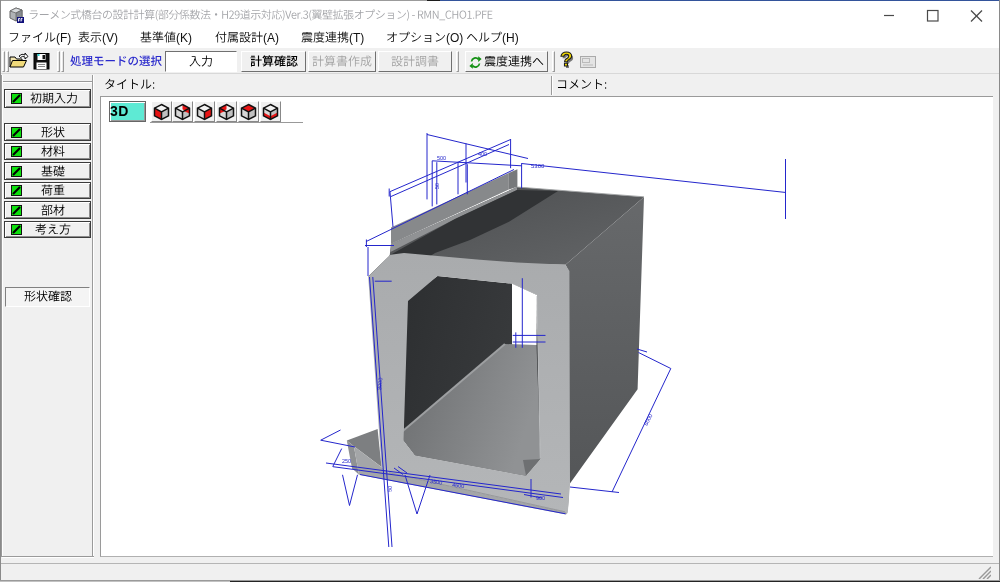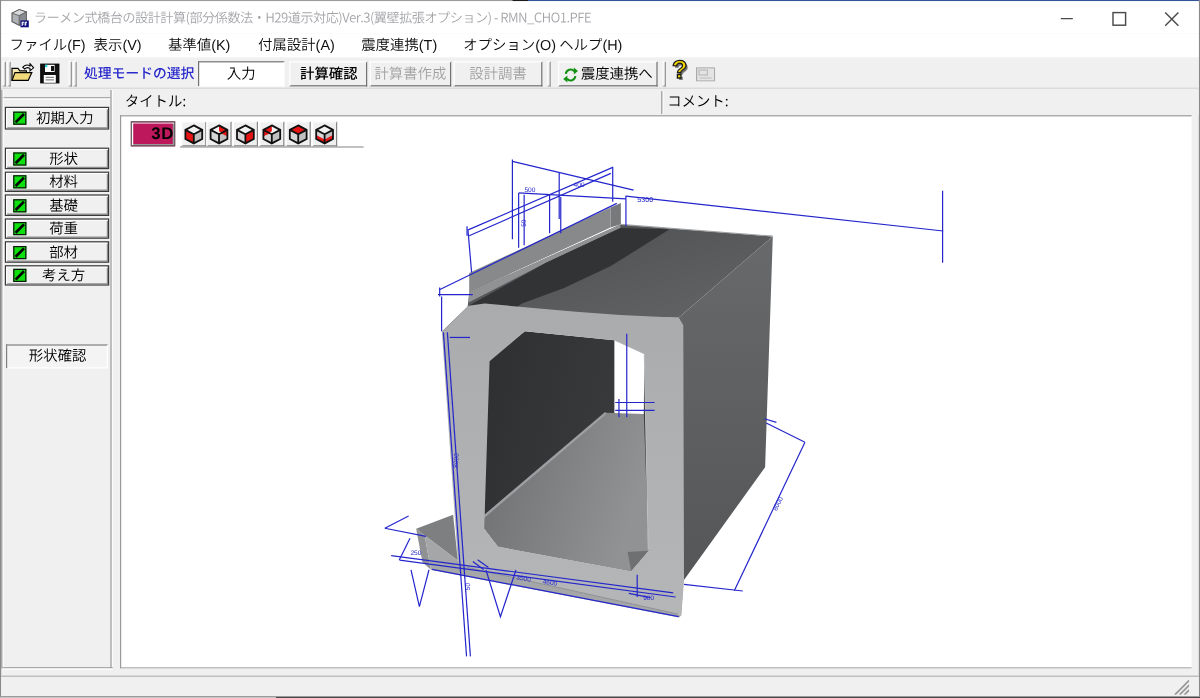--- a/index.html
+++ b/index.html
@@ -198,21 +198,21 @@
           <path transform="scale(0.012000)" d="M310 -411 305 -388C215 -341 120 -301 25 -268C38 -255 60 -229 68 -214C142 -242 216 -274 288 -310C272 -241 253 -171 236 -121L303 -112L317 -161H742C725 -54 706 -5 684 13C674 21 662 22 641 22C617 22 552 21 488 15C500 33 508 59 509 77C571 81 632 82 661 80C696 79 716 75 735 57C768 28 790 -38 813 -188C816 -198 817 -219 817 -219H333L353 -298C512 -311 699 -334 819 -366L775 -413C680 -387 513 -363 365 -348V-350C438 -390 508 -433 575 -480H924V-539H654C739 -606 817 -680 884 -760L829 -791C794 -748 754 -707 712 -667V-718H467V-839H401V-718H143V-660H401V-539H66V-480H467C427 -454 385 -430 343 -407ZM467 -539V-660H704C658 -618 607 -577 554 -539Z M1312 -785 1301 -720C1423 -697 1596 -674 1695 -666L1705 -731C1611 -737 1420 -760 1312 -785ZM1722 -504 1679 -554C1669 -550 1649 -545 1632 -543C1558 -533 1325 -517 1266 -516C1234 -515 1206 -515 1183 -517L1189 -439C1211 -442 1236 -445 1268 -448C1330 -453 1507 -468 1588 -473C1488 -374 1203 -89 1165 -51C1147 -33 1130 -18 1119 -9L1187 39C1241 -31 1356 -152 1394 -187C1417 -209 1441 -223 1470 -223C1498 -223 1521 -203 1532 -169C1542 -139 1557 -78 1567 -48C1588 18 1637 37 1715 37C1769 37 1859 29 1901 22L1906 -54C1859 -42 1782 -33 1718 -33C1664 -33 1641 -50 1629 -89C1618 -122 1603 -175 1594 -205C1580 -246 1556 -273 1516 -277C1505 -279 1487 -279 1476 -278C1516 -319 1632 -427 1669 -461C1680 -471 1705 -492 1722 -504Z M2462 -841V-663H2054V-599H2366C2355 -365 2325 -99 2045 28C2062 41 2083 65 2093 82C2298 -16 2378 -184 2413 -364H2754C2737 -123 2717 -23 2688 4C2676 14 2663 15 2640 15C2615 15 2544 15 2471 8C2484 27 2493 54 2495 73C2562 77 2629 79 2663 77C2700 75 2723 68 2745 45C2784 6 2804 -105 2825 -394C2826 -405 2827 -428 2827 -428H2423C2431 -485 2436 -543 2439 -599H2947V-663H2531V-841Z" fill="#000000"></path>
         </svg></div>
     </div>
 <div class="abs" style="left:5px;top:287px;width:85px;height:20px;background:#f4f4f4;border:1px solid #808080;border-bottom-color:#fff;border-right-color:#fff;text-align:center">
       <div style="margin-top:2px"><svg width="48.00" height="13.92" viewBox="0 -10.56 48.00 13.92" style="vertical-align:top">
           <path transform="scale(0.012000)" d="M850 -822C787 -741 672 -656 576 -607C593 -595 613 -575 625 -560C726 -615 839 -705 913 -796ZM881 -546C812 -459 690 -368 586 -315C603 -302 622 -282 634 -268C741 -327 864 -424 942 -521ZM904 -275C828 -149 684 -37 534 24C551 38 570 62 582 78C737 7 882 -113 967 -250ZM410 -713V-446H240V-713ZM43 -446V-384H176C173 -233 149 -82 40 39C56 49 80 70 90 84C210 -49 236 -215 239 -384H410V78H476V-384H586V-446H476V-713H572V-776H59V-713H177V-446Z M1741 -773C1787 -718 1839 -642 1863 -595L1917 -630C1892 -675 1838 -748 1792 -802ZM1052 -675C1100 -617 1157 -539 1181 -489L1236 -526C1210 -575 1152 -651 1103 -707ZM1593 -837V-608L1592 -540H1354V-474H1587C1572 -307 1515 -119 1327 33C1345 45 1368 63 1381 76C1539 -53 1608 -208 1637 -359C1692 -163 1781 -8 1921 77C1932 59 1954 34 1971 21C1811 -64 1716 -249 1669 -474H1950V-540H1657L1658 -608V-837ZM1033 -188 1073 -132C1127 -180 1191 -240 1252 -300V76H1318V-839H1252V-383C1172 -309 1089 -233 1033 -188Z M2684 -302V-190H2542V-302ZM2054 -769V-707H2169C2144 -531 2100 -367 2026 -260C2038 -246 2057 -213 2065 -198C2087 -229 2106 -264 2124 -302V34H2181V-45H2377V-396C2391 -384 2409 -365 2418 -354C2439 -371 2459 -389 2478 -408V78H2542V33H2958V-24H2747V-136H2911V-190H2747V-302H2911V-355H2747V-463H2927V-522H2760C2777 -554 2794 -592 2810 -628L2747 -644C2736 -609 2717 -560 2699 -522H2571C2602 -569 2630 -620 2654 -676H2892V-565H2953V-734H2677C2688 -764 2698 -794 2707 -826L2643 -839C2633 -803 2622 -768 2609 -734H2410V-565H2469V-676H2584C2533 -566 2463 -474 2377 -407V-478H2187C2206 -550 2222 -627 2234 -707H2405V-769ZM2684 -355H2542V-463H2684ZM2684 -136V-24H2542V-136ZM2181 -418H2318V-104H2181Z M3552 -263V-17C3552 51 3569 70 3641 70C3657 70 3742 70 3757 70C3819 70 3836 40 3843 -80C3825 -85 3799 -94 3786 -105C3783 -4 3779 10 3751 10C3733 10 3663 10 3649 10C3620 10 3614 6 3614 -18V-263ZM3458 -230C3448 -147 3425 -58 3377 -9L3427 24C3481 -31 3502 -128 3513 -217ZM3568 -359C3634 -321 3710 -263 3746 -221L3787 -267C3751 -309 3674 -364 3608 -399ZM3803 -225C3855 -152 3900 -52 3913 15L3974 -10C3959 -77 3913 -175 3859 -247ZM3085 -536V-482H3367V-536ZM3089 -802V-748H3364V-802ZM3085 -403V-349H3367V-403ZM3040 -672V-615H3396V-672ZM3447 -795V-737H3619C3614 -701 3606 -665 3594 -630C3553 -648 3511 -666 3472 -679L3439 -632C3482 -618 3528 -598 3573 -577C3540 -508 3487 -449 3401 -409C3415 -398 3434 -376 3441 -362C3533 -407 3590 -473 3627 -549C3670 -525 3709 -502 3737 -481L3769 -534C3739 -555 3697 -579 3649 -603C3664 -646 3674 -691 3681 -737H3860C3852 -544 3843 -472 3826 -452C3818 -444 3809 -442 3793 -443C3777 -443 3732 -443 3684 -447C3694 -430 3701 -405 3702 -386C3749 -383 3797 -383 3821 -384C3848 -387 3865 -393 3880 -412C3905 -440 3914 -528 3925 -766C3925 -774 3925 -795 3925 -795ZM3084 -269V68H3142V21H3368V-269ZM3142 -212H3309V-36H3142Z" fill="#000000"></path>
         </svg></div>
     </div>
 <div class="abs" style="left:2px;top:556px;width:92px;height:2px;border-top:1px solid #9a9a9a;border-bottom:1px solid #fff"></div>
 <div class="abs" style="left:100px;top:96px;width:893px;height:461px;background:#fff;border-left:1px solid #9a9a9a;border-top:1px solid #9a9a9a;border-bottom:1px solid #b0b0b0"></div>
-<div class="abs" style="left:109px;top:101px;width:37px;height:21px;background:#be185d;border:1px solid #666;box-shadow:inset 1px 1px 0 #fff,inset -1px -1px 0 #999;text-align:right;font-weight:bold;font-size:14px;padding-top:1px;letter-spacing:0.5px">3D</div>
+<div class="abs" style="left:109px;top:101px;width:37px;height:21px;background:#5eead4;border:1px solid #666;box-shadow:inset 1px 1px 0 #fff,inset -1px -1px 0 #999;text-align:left;font-weight:bold;font-size:14px;padding-top:1px;letter-spacing:0.5px">3D</div>
 <div class="abs" style="left:150.5px;top:101px;width:21px;height:21px;background:#f0f0f0;border:1px solid #888;border-top-color:#fff;border-left-color:#fff;text-align:center;padding-top:1px">
       <svg width="19" height="19" viewBox="0 0 19 19" style="display:block;margin:0 auto">
         <polygon points="9.5,1.5 16.5,5.2 9.5,8.9 2.5,5.2" fill="#f2f2f2"></polygon>
         <polygon points="2.5,5.2 9.5,8.9 9.5,16.5 2.5,12.8" fill="#e81414"></polygon>
         <polygon points="9.5,8.9 16.5,5.2 16.5,12.8 9.5,16.5" fill="#c0c0c0"></polygon>
         <polygon points="9.5,1.5 16.5,5.2 16.5,12.8 9.5,16.5 2.5,12.8 2.5,5.2" fill="none" stroke="#111" stroke-width="1.5"></polygon>
         <path d="M2.5 5.2 L9.5 8.9 L16.5 5.2 M9.5 8.9 L9.5 16.5" fill="none" stroke="#111" stroke-width="1.5"></path>
       </svg>
     </div>
 <div class="abs" style="left:172.4px;top:101px;width:21px;height:21px;background:#f0f0f0;border:1px solid #888;border-top-color:#fff;border-left-color:#fff;text-align:center;padding-top:1px">

